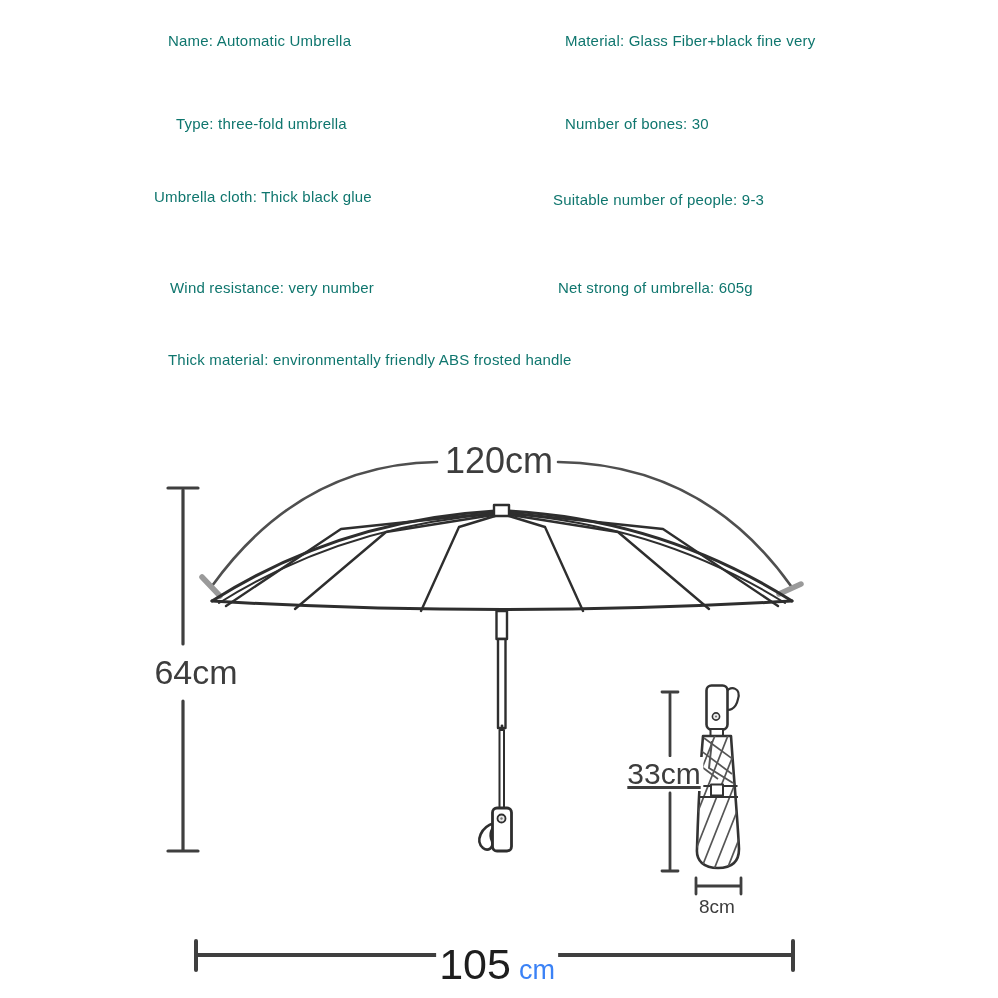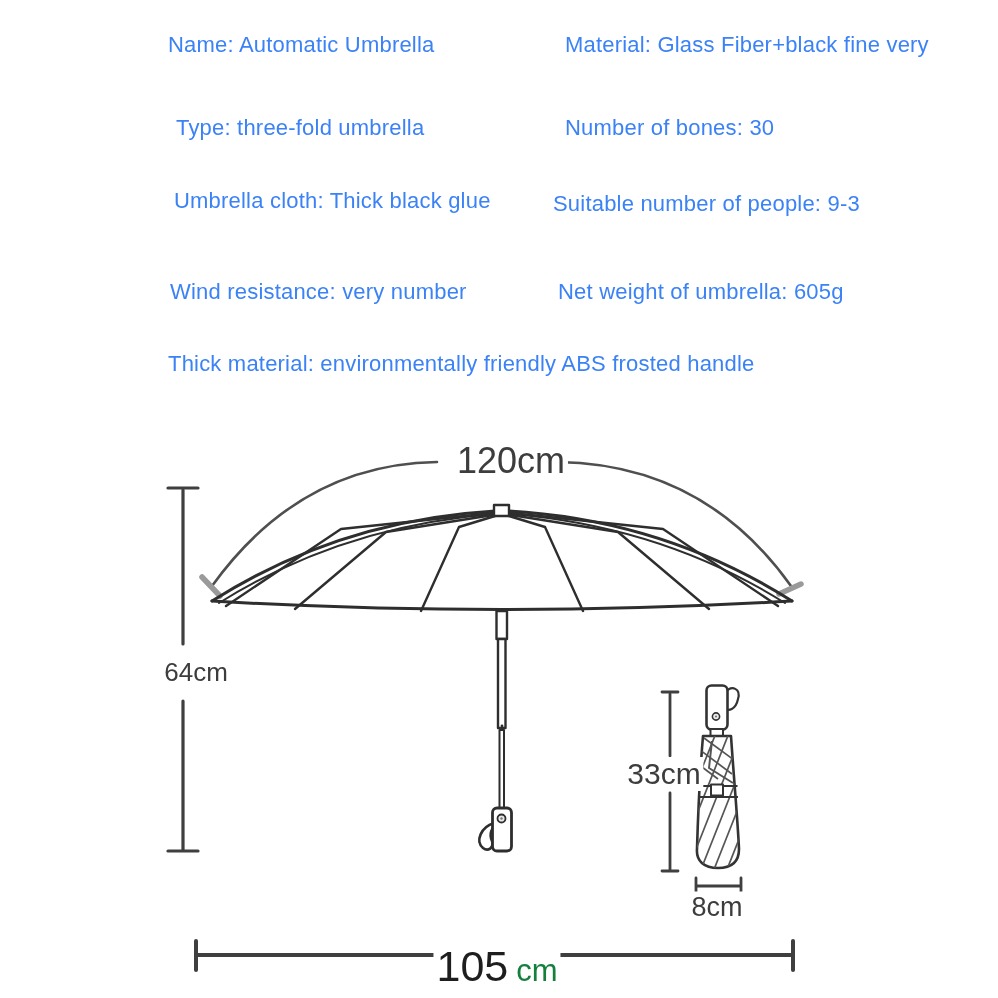--- a/index.html
+++ b/index.html
@@ -1,50 +1,50 @@
 <!DOCTYPE html>
 <html><head>
 <meta charset="utf-8">
 <style>
   html,body{margin:0;padding:0;}
   body{
     width:998px;height:998px;background:#ffffff;position:relative;overflow:hidden;
     font-family:"Liberation Sans","DejaVu Sans",sans-serif;
   }
   .spec{
-    position:absolute;font-size:22px;color:#3b82f6;letter-spacing:0.2px;white-space:nowrap;
+    position:absolute;font-size:15px;color:#0f766e;letter-spacing:0.2px;white-space:nowrap;
   }
   .dim-label{
     position:absolute;transform:translate(-50%,-50%);color:#3d3d3d;white-space:nowrap;
     background:#ffffff;padding:0 3px;
   }
-  .dim-120{font-size:36px;margin-left:12px;}
-  .dim-64{font-size:26px;}
-  .dim-33{font-size:30px;}
-  .dim-8{font-size:27px;}
+  .dim-120{font-size:36px;}
+  .dim-64{font-size:34px;}
+  .dim-33{font-size:30px;text-decoration:underline;}
+  .dim-8{font-size:19px;}
   .dim-105{display:flex;align-items:baseline;gap:8px;}
   .dim-105 .num{font-size:43px;color:#1e1e1e;}
-  .dim-105 .unit{font-size:31px;color:#15803d;margin-top:36px;}
+  .dim-105 .unit{font-size:27px;color:#3b82f6;margin-top:36px;}
   svg.art{position:absolute;left:0;top:0;}
 </style>
 </head>
 <body>
 
 <div>
   <span class="spec" style="left:168px;top:32px">Name: Automatic Umbrella</span>
   <span class="spec" style="left:565px;top:32px">Material: Glass Fiber+black fine very</span>
 
   <span class="spec" style="left:176px;top:115px">Type: three-fold umbrella</span>
   <span class="spec" style="left:565px;top:115px">Number of bones: 30</span>
 
-  <span class="spec" style="left:174px;top:188px">Umbrella cloth: Thick black glue</span>
+  <span class="spec" style="left:154px;top:188px">Umbrella cloth: Thick black glue</span>
   <span class="spec" style="left:553px;top:191px">Suitable number of people: 9-3</span>
 
   <span class="spec" style="left:170px;top:279px">Wind resistance: very number</span>
-  <span class="spec" style="left:558px;top:279px">Net weight of umbrella: 605g</span>
+  <span class="spec" style="left:558px;top:279px">Net strong of umbrella: 605g</span>
 
   <span class="spec" style="left:168px;top:351px">Thick material: environmentally friendly ABS frosted handle</span>
 </div>
 
 <svg class="art" width="998" height="998" viewBox="0 0 998 998">
 
   <g fill="none" stroke="#4f4f4f" stroke-width="2.6" stroke-linecap="round">
     <path d="M 212,586 Q 300,464 437,462"></path>
     <path d="M 558,462 Q 704,464 791,586"></path>
     <path d="M 202,577 L 220,596" stroke="#9a9a9a" stroke-width="5.5"></path>

